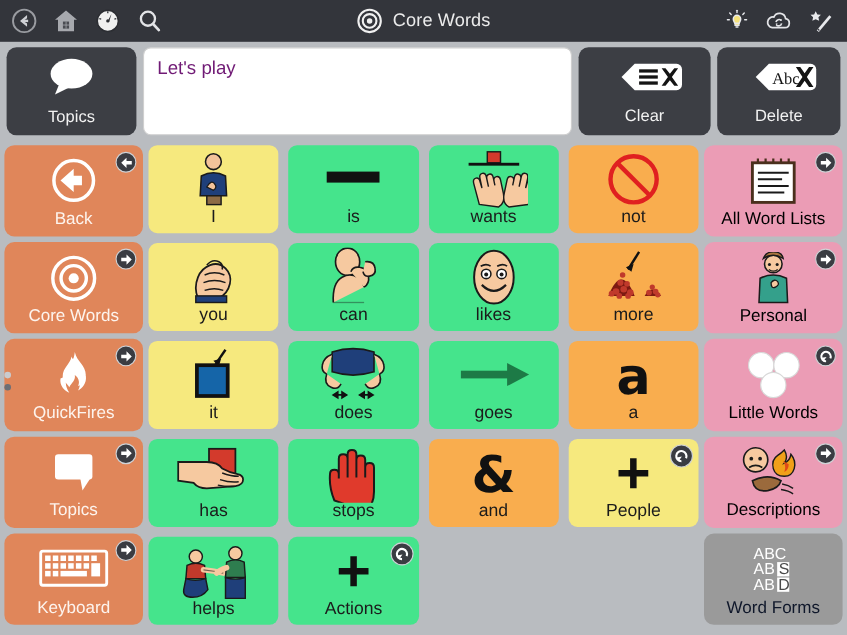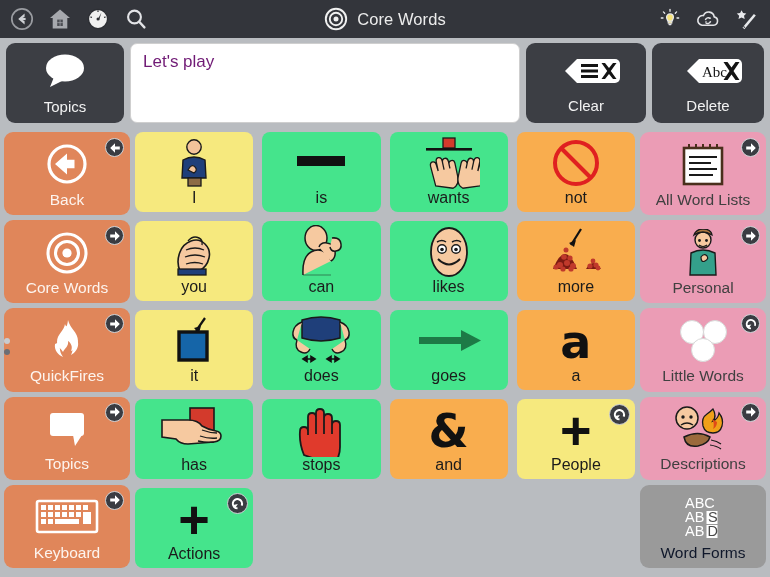--- a/index.html
+++ b/index.html
@@ -79,21 +79,21 @@
   .side-cell {
     height: 86px; border-radius: 9px; position: relative;
     display: flex; flex-direction: column; align-items: center; justify-content: flex-end;
     overflow: hidden;
   }
   .side-cell .art { flex: 1; display: flex; align-items: center; justify-content: center; padding-top: 5px; }
   .side-cell .caption { font-size: 15.5px; padding-bottom: 8px; line-height: 1; white-space: nowrap; }
   .side-cell.orange { background: #e0865a; }
   .side-cell.orange .caption { color: #fdf4ee; }
   .side-cell.pink { background: #eb9cb5; }
-  .side-cell.pink .caption { color: #404040; }
+  .side-cell.pink .caption { color: #000000; }
   .side-cell.grey { background: #9a9a9a; }
   .side-cell.grey .caption { color: #0f172a; }
 
   .bg-yellow { background: #f6e97e; }
   .bg-green  { background: #45e48c; }
   .bg-orange { background: #f9ad4e; }
 
   
   .badge {
     position: absolute; top: 5px; right: 5px;
@@ -531,20 +531,36 @@
       </span>
       <span class="caption">People</span>
       <span class="badge">
         <svg width="13" height="13" viewBox="0 0 14 14">
           <path d="M11.5 9.2 A5 5 0 1 0 7 12.2" fill="none" stroke="#ffffff" stroke-width="2.1"></path>
           <path d="M2.2 8.5 L7.4 7.6 L4.4 12 Z" fill="#ffffff"></path>
         </svg>
       </span>
     </div>
 
+    <div class="cell bg-green">
+      <span class="art">
+        <svg width="76" height="52" viewBox="0 0 76 52">
+          <circle cx="22" cy="12" r="6" fill="#f6c9a0" stroke="#1a1a1a" stroke-width="1.3"></circle>
+          <path d="M14 20 q8-4 16 0 l1 12 -18 0 z" fill="#c0392b" stroke="#1a1a1a" stroke-width="1.3"></path>
+          <path d="M13 32 q8 3 18 0 l2 10 q-5 7-14 7 q-9 0-8-7 z" fill="#1f3f7a" stroke="#1a1a1a" stroke-width="1.3"></path>
+          <path d="M29 24 q10 1 18 3" fill="none" stroke="#f6c9a0" stroke-width="5" stroke-linecap="round"></path>
+          <path d="M29 24 q10 1 18 3" fill="none" stroke="#1a1a1a" stroke-width="1.2" opacity=".6"></path>
+          <circle cx="58" cy="9" r="6" fill="#f6c9a0" stroke="#1a1a1a" stroke-width="1.3"></circle>
+          <path d="M50 17 q8-4 16 0 l1 14 -18 0 z" fill="#2e7d4f" stroke="#1a1a1a" stroke-width="1.3"></path>
+          <path d="M49 31 q9 3 18 0 l0 19 -18 0 z" fill="#1f3f7a" stroke="#1a1a1a" stroke-width="1.3"></path>
+          <path d="M50 22 q-6 2-9 5" fill="none" stroke="#f6c9a0" stroke-width="5" stroke-linecap="round"></path>
+        </svg>
+      </span>
+      <span class="caption">helps</span>
+    </div>
 
     <div class="cell bg-green">
       <span class="art">
         <span class="plus-glyph">+</span>
       </span>
       <span class="caption">Actions</span>
       <span class="badge">
         <svg width="13" height="13" viewBox="0 0 14 14">
           <path d="M11.5 9.2 A5 5 0 1 0 7 12.2" fill="none" stroke="#ffffff" stroke-width="2.1"></path>
           <path d="M2.2 8.5 L7.4 7.6 L4.4 12 Z" fill="#ffffff"></path>

